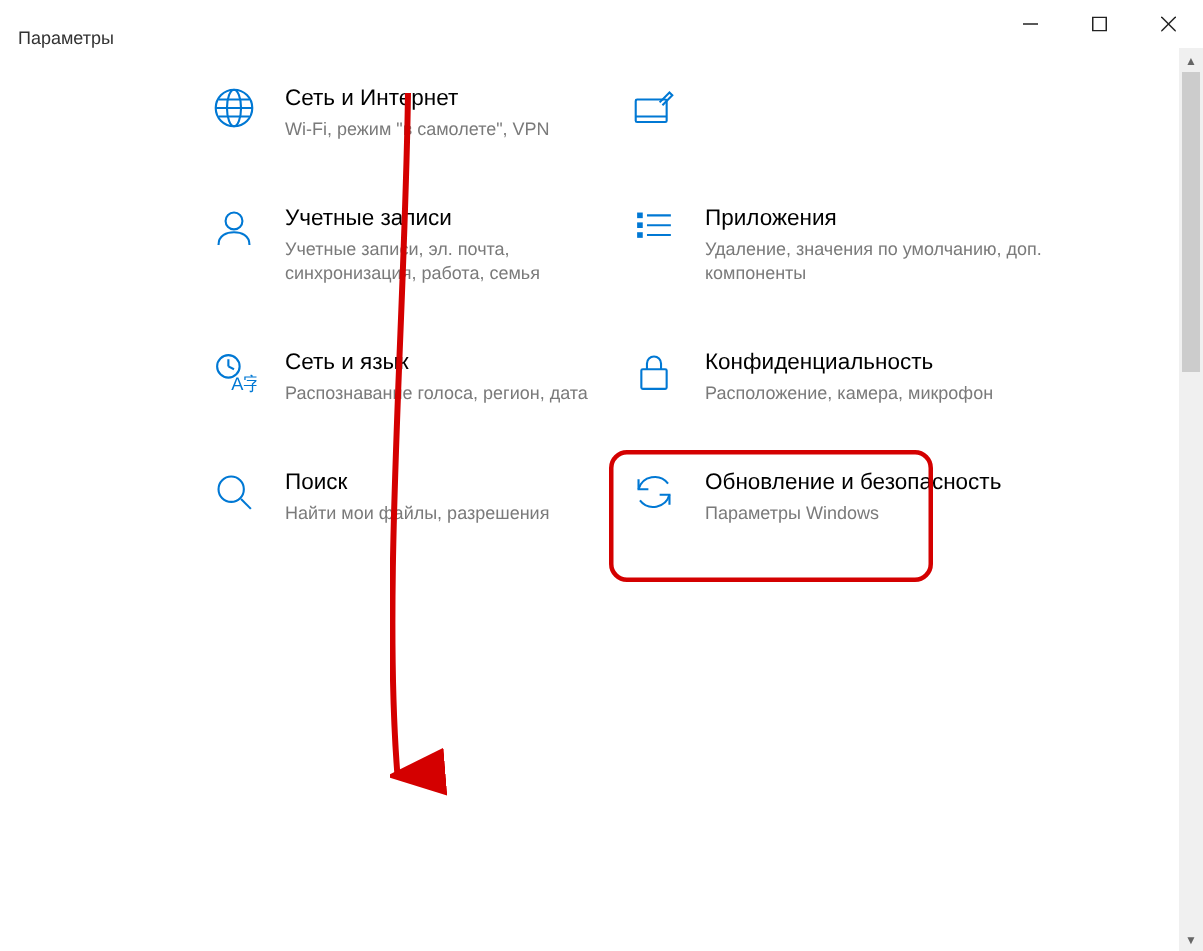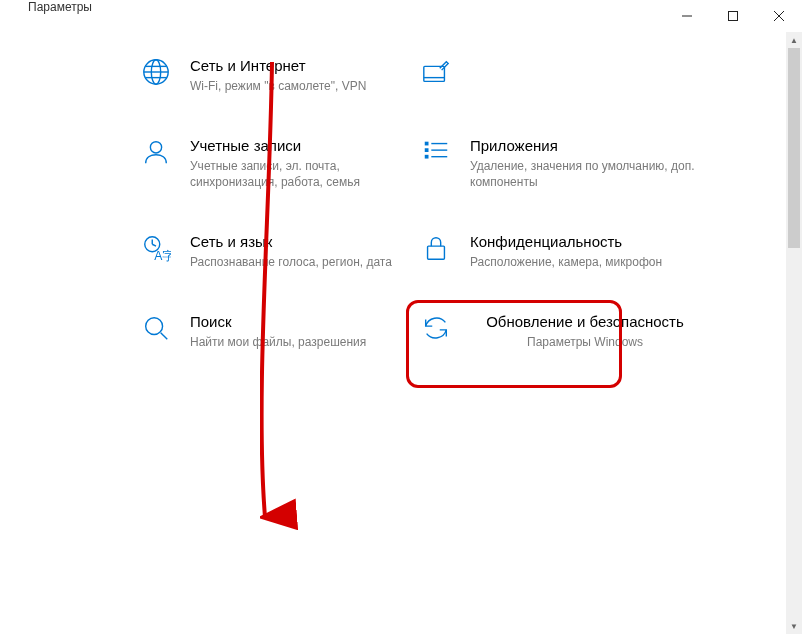--- a/index.html
+++ b/index.html
@@ -7,23 +7,23 @@
     margin: 0;
     font-family: "Segoe UI", Tahoma, sans-serif;
     background: #fff;
     width: 802px;
     height: 634px;
     overflow: hidden;
     position: relative;
   }
   .titlebar {
     display: flex;
-    align-items: flex-start;
+    align-items: flex-end;
     height: 32px;
-    padding-left: 28px;
+    padding-left: 12px;
     font-size: 12px;
     color: #333;
   }
   .titlebar .title-text { flex: 0 0 auto; }
   .titlebar .spacer { flex: 1; }
   .win-btn {
     width: 46px;
     height: 32px;
     display: flex;
     align-items: center;
@@ -97,21 +97,20 @@
     line-height: 20px;
     margin-bottom: 2px;
   }
   .tile .sub {
     font-size: 12px;
     color: #7a7a7a;
     line-height: 16px;
   }
   .highlight {
     position: relative;
-    text-align: center;
   }
   .highlight::before {
     content: "";
     position: absolute;
     left: -14px;
     top: -12px;
     width: 210px;
     height: 82px;
     border: 3px solid #d40000;
     border-radius: 12px;

